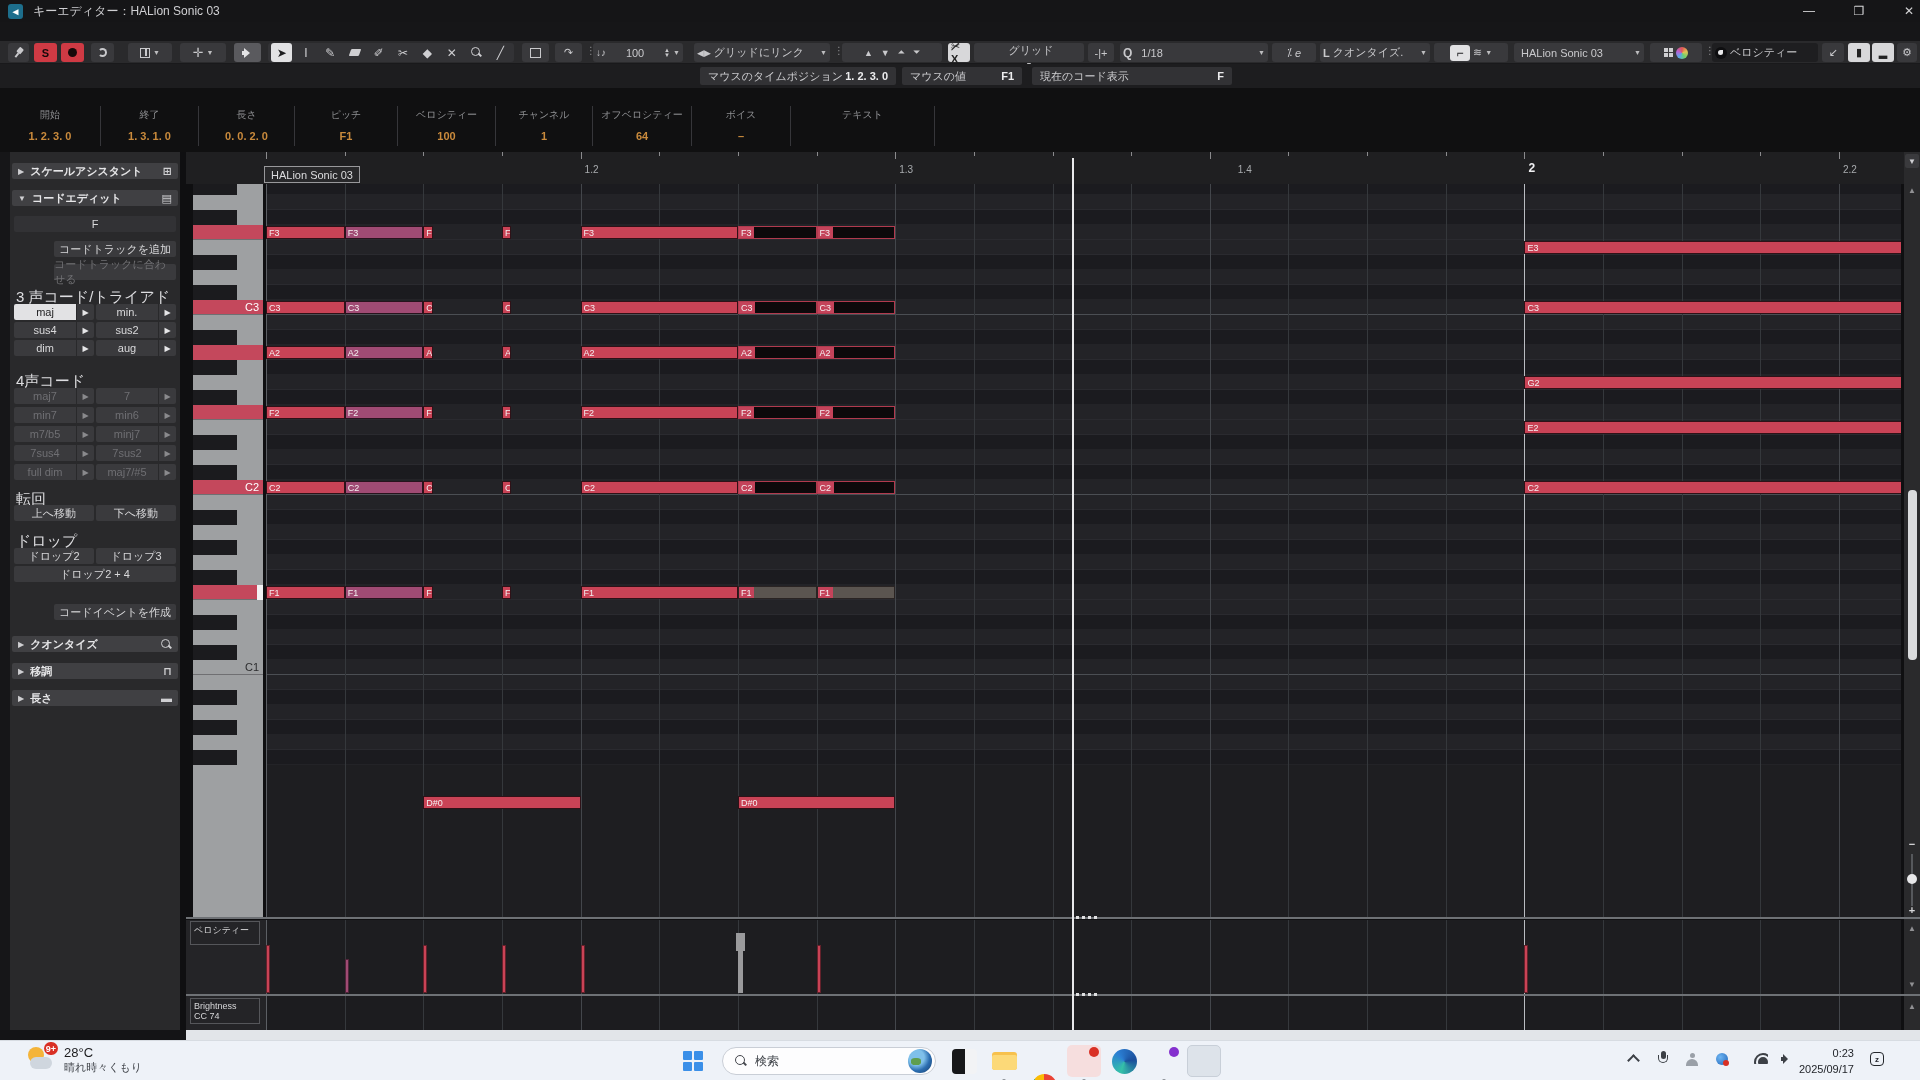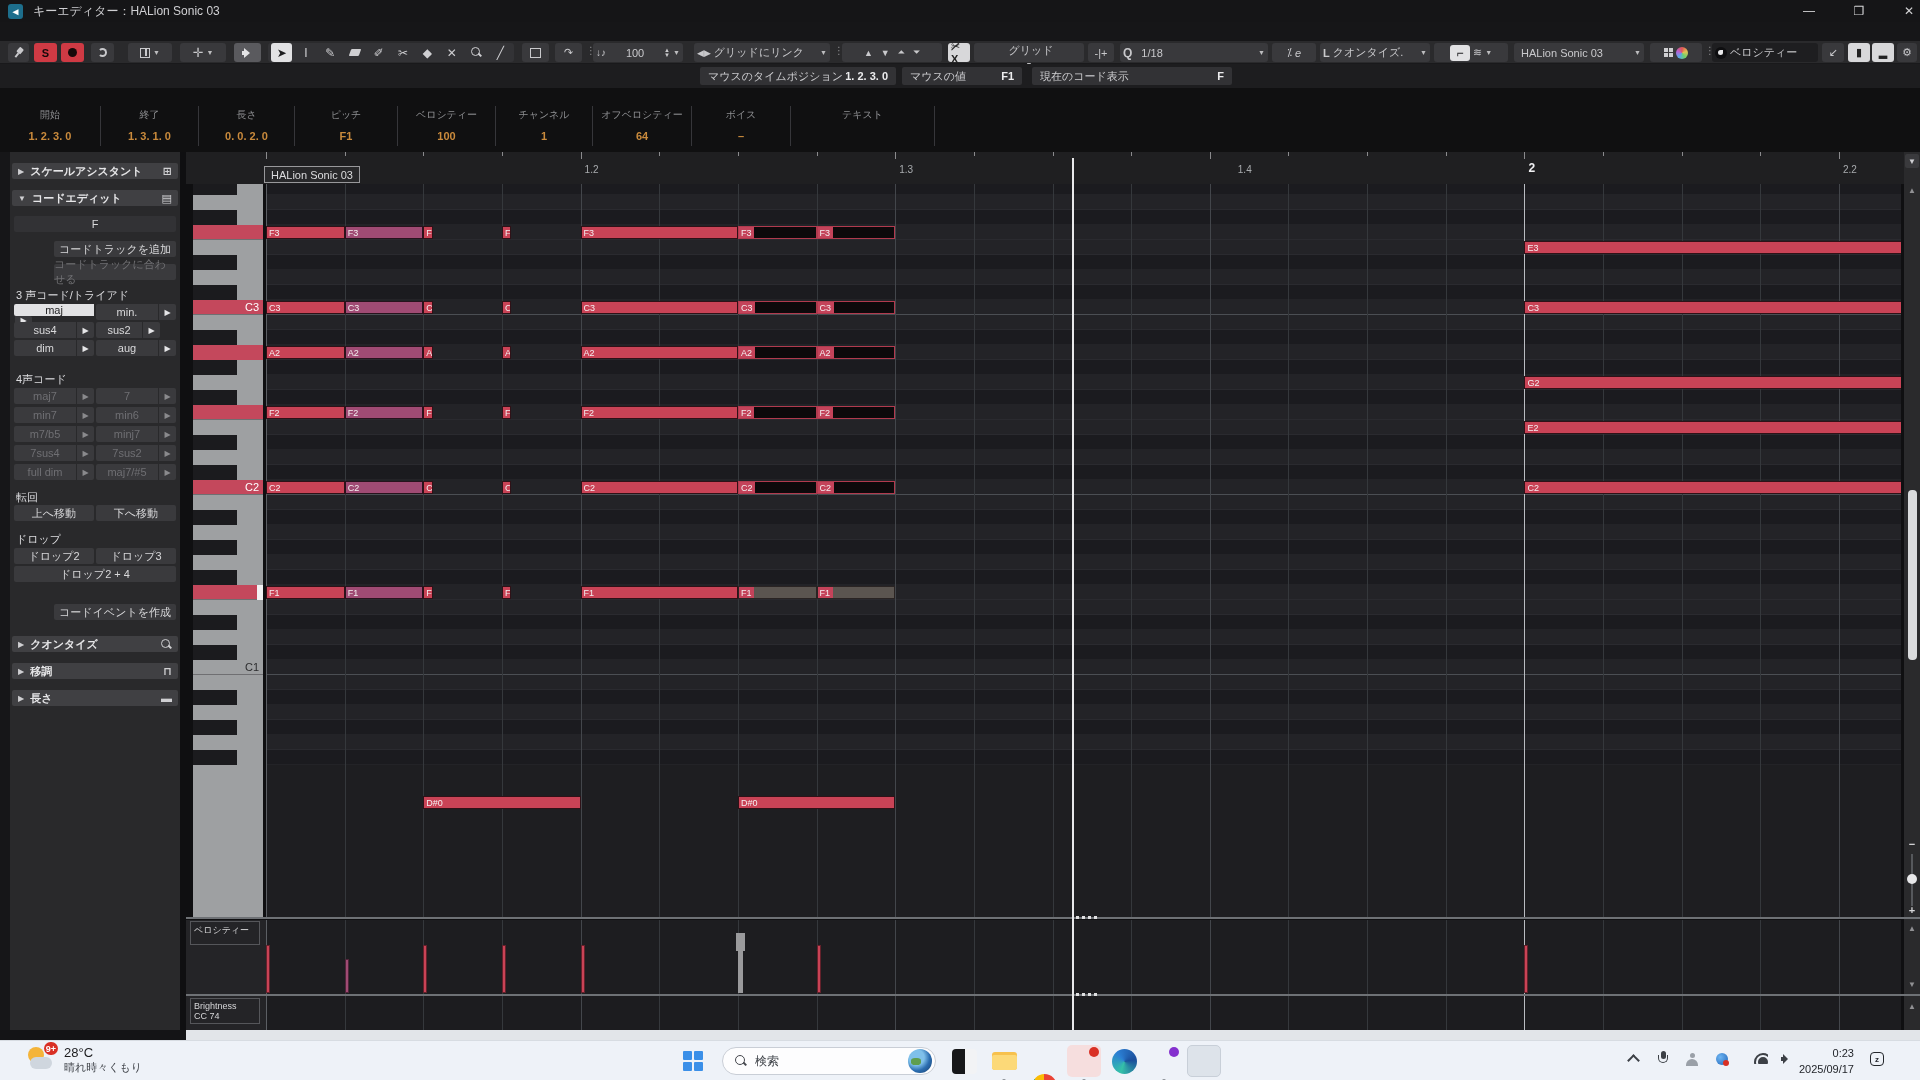--- a/index.html
+++ b/index.html
@@ -52,21 +52,21 @@
   .ifield{position:absolute;top:18px;height:40px;border-right:1px solid #36363a;display:flex;flex-direction:column;align-items:center;justify-content:space-between;padding:2px 0 4px;}
   .ifield .l{color:#8f9093;font-size:10px;}
   .ifield .v{color:#c98a3c;font-size:11px;font-weight:bold;}
 
   
   #leftpanel{position:absolute;left:10px;top:152px;width:170px;height:878px;background:#29292b;}
   .lp-head{position:absolute;left:2px;width:166px;height:16px;background:#404043;border-radius:2px;color:#e6e6e8;
            font-size:11px;font-weight:bold;display:flex;align-items:center;padding:0 6px;gap:6px;}
   .lp-head .arr{font-size:8px;color:#cfcfd2;}
   .lp-head .hicon{margin-left:auto;color:#cfcfd2;font-size:11px;}
-  .lp-label{position:absolute;left:6px;color:#dddde0;font-size:11px;}
+  .lp-label{position:absolute;left:6px;color:#dddde0;font-size:15px;}
   .lp-btn{position:absolute;height:16px;background:#3a3a3d;border-radius:2px;color:#d9d9db;font-size:11px;
           display:flex;align-items:center;justify-content:center;}
   .lp-btn.dis{color:#717174;}
   .chordcell{position:absolute;height:16px;display:flex;}
   .chordcell .cl{flex:1;background:#3a3a3d;color:#d9d9db;font-size:11px;display:flex;align-items:center;justify-content:center;border-radius:2px 0 0 2px;}
   .chordcell .ca{width:17px;background:#3a3a3d;margin-left:1px;border-radius:0 2px 2px 0;display:flex;align-items:center;justify-content:center;color:#e6e6e8;font-size:8px;}
   .chordcell.on .cl{background:#e2e2e4;color:#1e1e20;}
   .chordcell.dis .cl{color:#6f6f73;}
   .chordcell.dis .ca{color:#8a8a8d;}
 
@@ -381,33 +381,33 @@
     <div class="lp-head" style="top:38px;">
       <span class="arr">▼</span>
         <span>コードエディット</span>
       <span class="hicon">▤</span>
     </div>
     <div class="lp-btn" style="left:4px;top:64px;width:162px;background:#323235;">F</div>
     <div class="lp-btn" style="left:44px;top:89px;width:122px;">コードトラックを追加</div>
     <div class="lp-btn dis" style="left:44px;top:112px;width:122px;">コードトラックに合わせる</div>
     <div class="lp-label" style="top:136px;">3 声コード/トライアド</div>
     <div id="triadgrid">
-        <div class="chordcell on" style="left: 4px; top: 152px; width: 80px; flex-direction: column;">
+        <div class="chordcell on" style="left: 4px; top: 152px; width: 80px;">
           <div class="cl">maj</div>
           <div class="ca">▶</div>
         </div>
         <div class="chordcell" style="left: 86px; top: 152px; width: 80px;">
           <div class="cl">min.</div>
           <div class="ca">▶</div>
         </div>
         <div class="chordcell" style="left: 4px; top: 170px; width: 80px;">
           <div class="cl">sus4</div>
           <div class="ca">▶</div>
         </div>
-        <div class="chordcell" style="left: 86px; top: 170px; width: 64px;">
+        <div class="chordcell" style="left: 86px; top: 170px; width: 80px;">
           <div class="cl">sus2</div>
           <div class="ca">▶</div>
         </div>
         <div class="chordcell" style="left: 4px; top: 188px; width: 80px;">
           <div class="cl">dim</div>
           <div class="ca">▶</div>
         </div>
         <div class="chordcell" style="left: 86px; top: 188px; width: 80px;">
           <div class="cl">aug</div>
           <div class="ca">▶</div>

